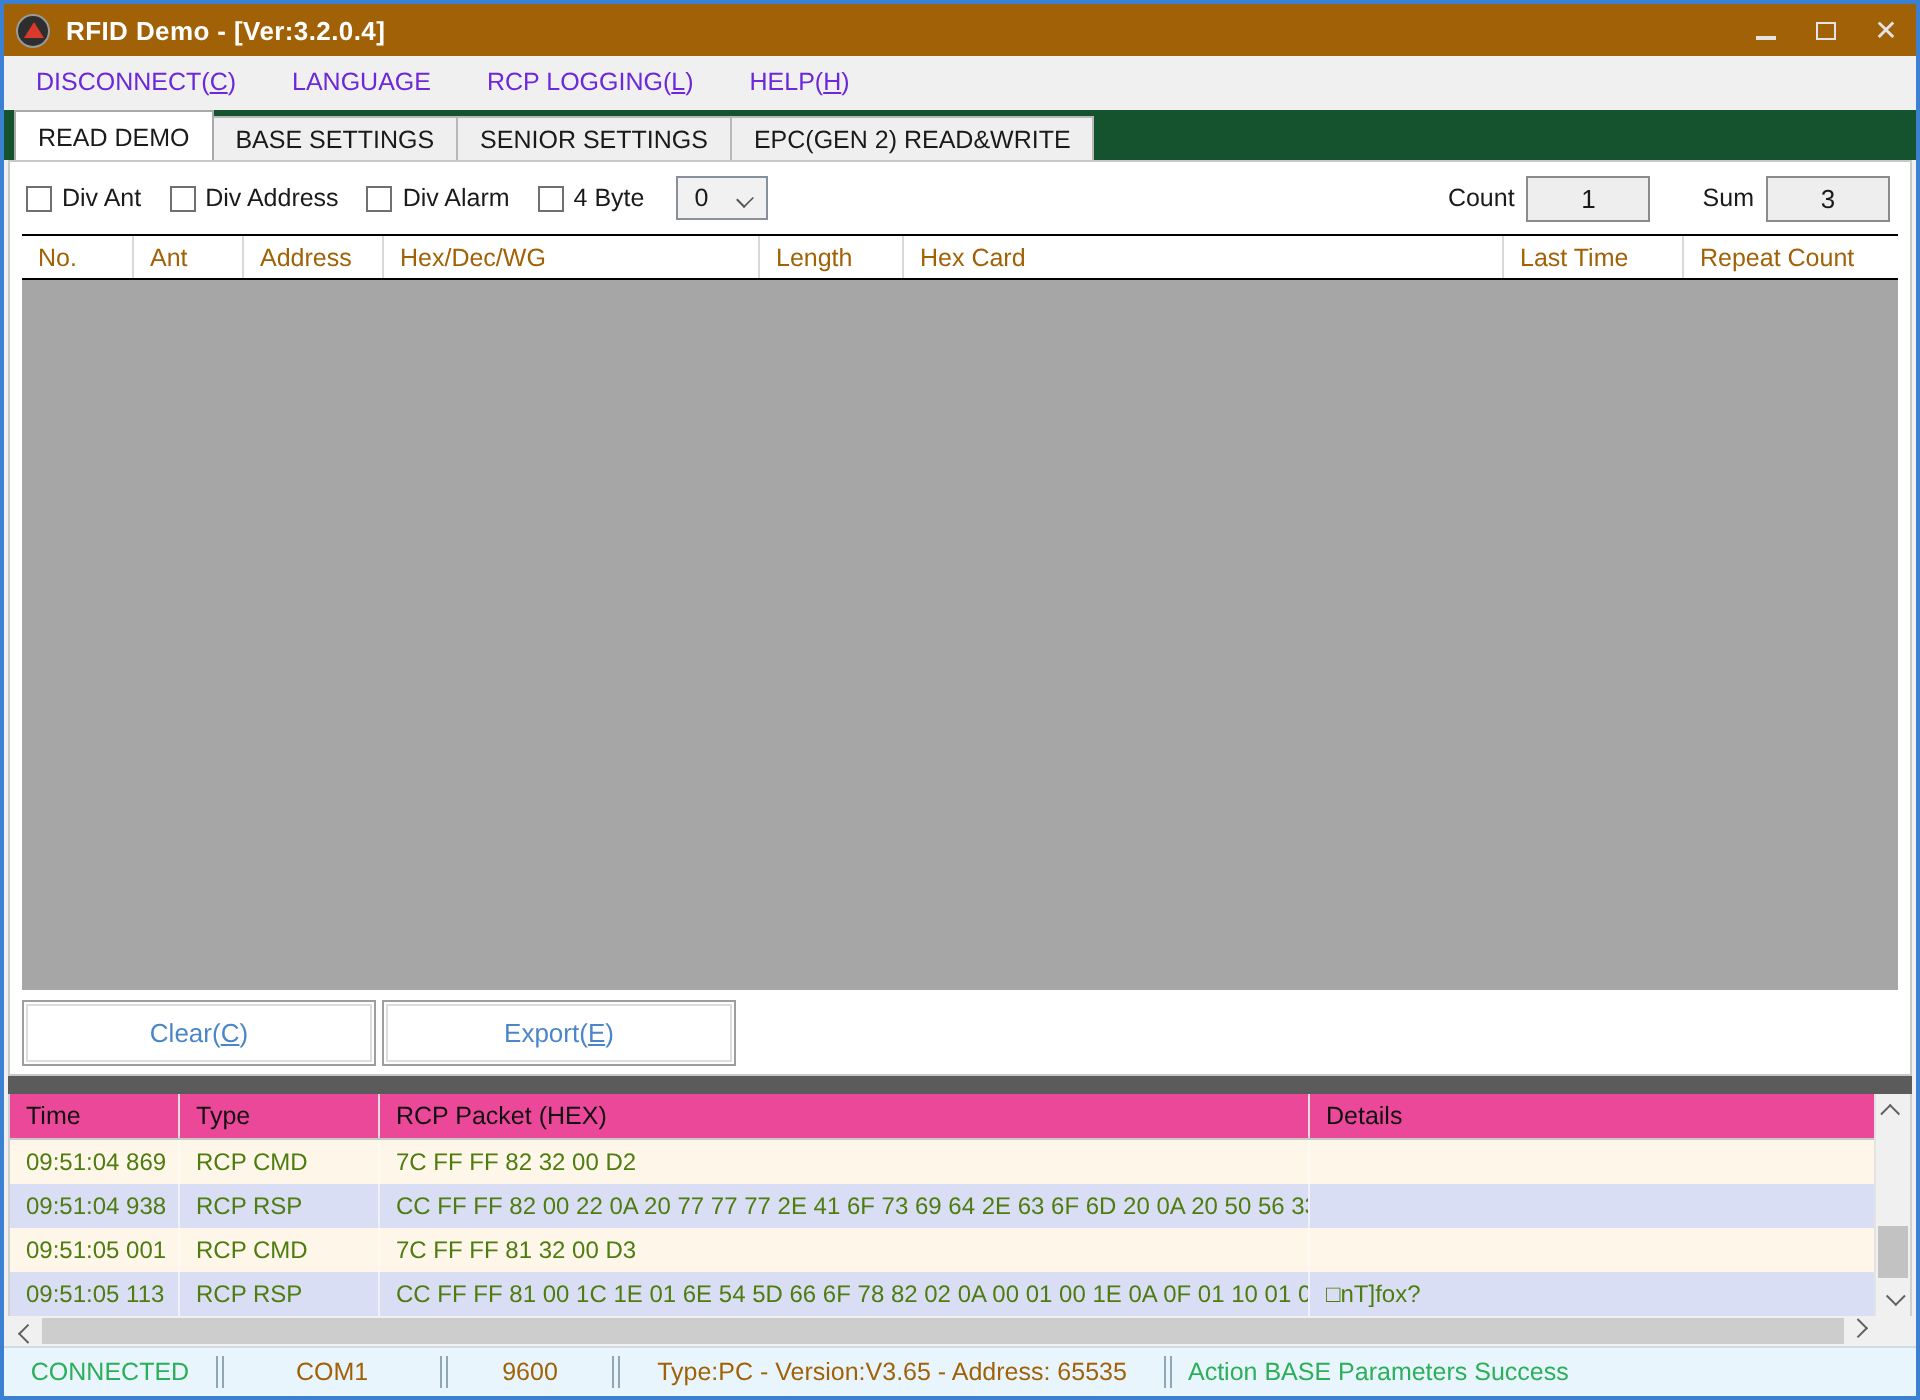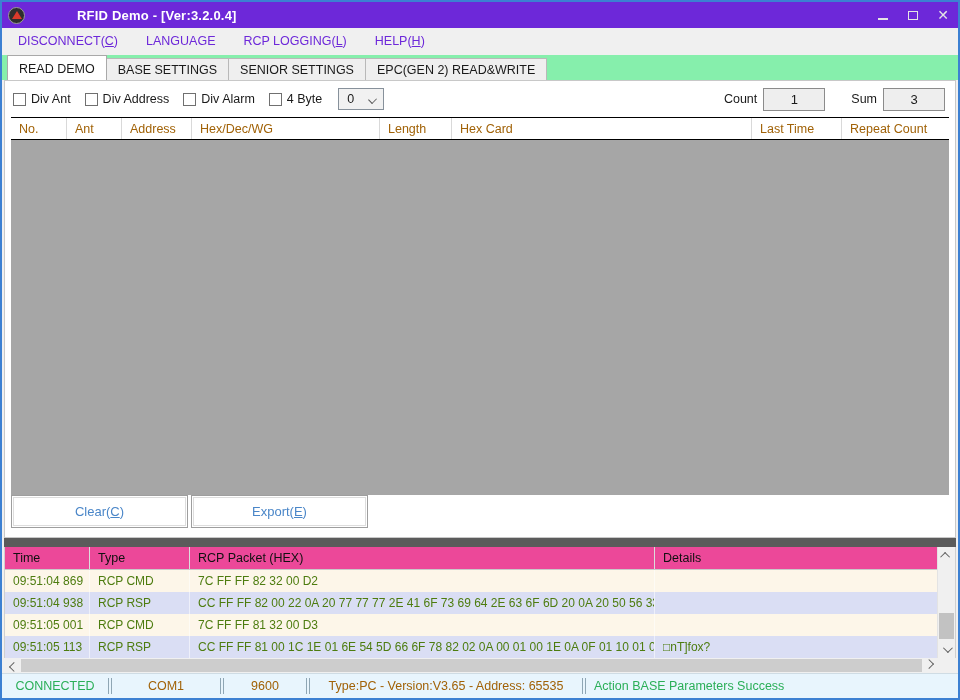--- a/index.html
+++ b/index.html
@@ -1,36 +1,36 @@
 <!DOCTYPE html>
 <html><head>
 <meta charset="utf-8">
 <style>
   * { margin:0; padding:0; box-sizing:border-box; }
   html,body { width:960px; height:700px; font-family:"Liberation Sans","DejaVu Sans",sans-serif; background:#e0e0e0; }
   .window { width:960px; height:700px; display:flex; flex-direction:column; border:2px solid #3c80d2; background:#f0f0f0; overflow:hidden; }
 
   
-  .titlebar { height:26px; background:#6d28d9; display:flex; align-items:center; flex:0 0 auto;gap:44px; }
+  .titlebar { height:26px; background:#a16207; display:flex; align-items:center; flex:0 0 auto; }
   .app-icon { width:17px; height:17px; margin:0 8px 0 6px; border-radius:50%; background:#2e2e2e; border:1px solid #9a9a9a; display:flex; align-items:center; justify-content:center; }
   .app-icon .tri { width:0; height:0; border-left:5px solid transparent; border-right:5px solid transparent; border-bottom:8px solid #d93a2b; margin-top:-1px; }
   .title-text { color:#ffffff; font-size:13px; font-weight:bold; letter-spacing:.2px; }
   .win-controls { margin-left:auto; display:flex; height:100%; }
   .win-btn { width:30px; height:100%; display:flex; align-items:center; justify-content:center; color:#e4e4e4; font-size:12px; cursor:default; }
   .win-btn.min span { display:block; width:10px; height:2px; background:#e4e4e4; margin-top:8px; }
   .win-btn.max span { display:block; width:10px; height:9px; border:1px solid #e4e4e4; }
   .win-btn.close { font-size:14px; font-weight:bold; }
 
   
   .menubar { height:27px; background:#f0f0f0; display:flex; align-items:center; padding-left:6px; flex:0 0 auto; border-bottom:1px solid #f0f0f0; }
   .menu-item { font-size:12.5px; color:#6d28d9; padding:4px 10px; margin-right:8px; cursor:default; }
   .menu-item u, .btn u { text-decoration:underline; }
 
   
-  .tabstrip { height:25px; display:flex; align-items:flex-end; padding-left:5px; flex:0 0 auto; background:#86efac; }
+  .tabstrip { height:25px; display:flex; align-items:flex-end; padding-left:5px; flex:0 0 auto; background:#14532d; }
   .tab { font-size:12.5px; color:#1a1a1a; padding:4px 11px 4px 11px; border:1px solid #b9b9b9; border-bottom:none; background:#efefef; margin-right:-1px; height:22px; white-space:nowrap; }
   .tab.active { background:#ffffff; height:25px; padding-top:6px; position:relative; z-index:2; border-color:#a9a9a9; }
 
   
   .content { flex:0 0 458px; background:#ffffff; border:1px solid #c8c8c8; margin:0 2px; display:flex; flex-direction:column; padding:0 6px; }
 
   .filter-row { height:36px; display:flex; align-items:center; flex:0 0 auto; padding:0 2px; }
   .chk-group { display:flex; align-items:center; margin-right:14px; }
   .checkbox { width:13px; height:13px; border:1px solid #707070; background:#ffffff; margin-right:5px; flex:0 0 auto; }
   .chk-label { font-size:12.5px; color:#1a1a1a; white-space:nowrap; }
@@ -42,21 +42,21 @@
   .num-box { width:62px; height:23px; border:1px solid #8b8b8b; background:#eeeeee; display:flex; align-items:center; justify-content:center; font-size:13px; color:#1a1a1a; margin-right:26px; }
   .num-box.last { margin-right:2px; }
 
   
   .grid-header { height:23px; display:flex; border-top:1px solid #000000; border-bottom:1px solid #000000; background:#ffffff; flex:0 0 auto; }
   .gh-cell { font-size:12.5px; color:#a16207; display:flex; align-items:center; padding-left:8px; border-right:1px solid #d9d9d9; white-space:nowrap; overflow:hidden; }
   .grid-body { flex:1 1 auto; background:#a6a6a6; }
   .c-no{width:56px;} .c-ant{width:55px;} .c-addr{width:70px;} .c-hex{width:188px;} .c-len{width:72px;} .c-card{width:300px;} .c-last{width:90px;} .c-rep{flex:1 1 auto; border-right:none;}
 
   
-  .btn-row { height:42px; display:flex; align-items:flex-start; flex:0 0 auto; }
+  .btn-row { height:42px; display:flex; align-items:center; flex:0 0 auto; }
   .btn { width:177px; height:33px; background:#ffffff; border:1px solid #9e9e9e; outline:1px solid #dddddd; outline-offset:-3px; color:#4a86c8; font-size:13px; display:flex; align-items:center; justify-content:center; margin-right:3px; cursor:default; }
 
   
   .splitter { flex:0 0 9px; background:#5b5b5b; margin:0 2px; }
 
   
   .log-wrap { flex:0 0 111px; display:flex; background:#ffffff; margin:0 2px; border-left:1px solid #cfcfcf; border-right:1px solid #cfcfcf; }
   .log-table { flex:1 1 auto; display:flex; flex-direction:column; overflow:hidden; }
   .log-header { height:23px; display:flex; border-bottom:1px solid #c9c9c9; background:#ec4899; flex:0 0 auto; }
   .lh-cell { font-size:12.5px; color:#111; display:flex; align-items:center; padding-left:8px; border-right:1px solid #dcdcdc; white-space:nowrap; }

